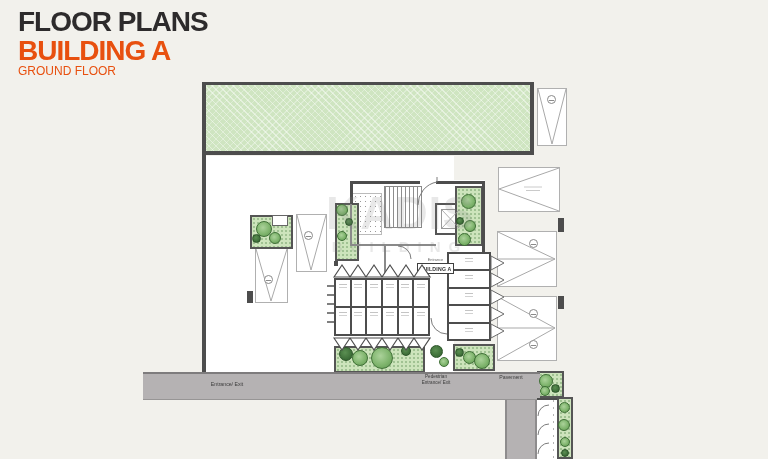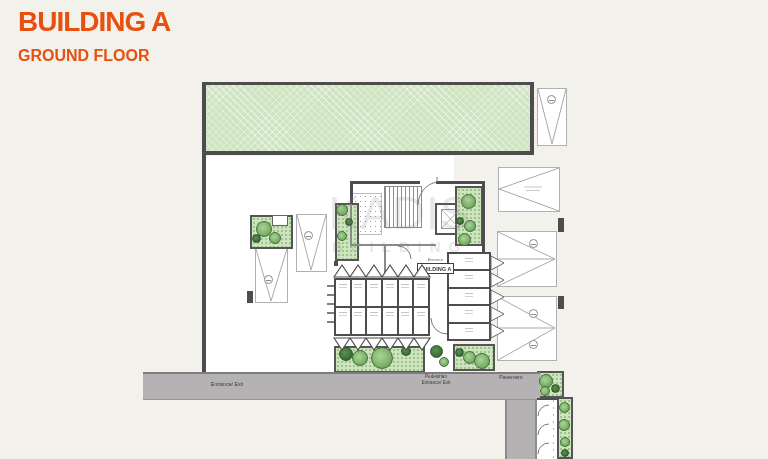--- a/index.html
+++ b/index.html
@@ -6,21 +6,21 @@
   .canvas{
     position:relative;width:768px;height:459px;overflow:hidden;
     background:#f2f1ec;
     font-family:"Liberation Sans", sans-serif;
   }
   .a{position:absolute;}
   
   .title{left:18px;top:8px;line-height:1.02;}
   .t1{font-size:28px;font-weight:bold;letter-spacing:-1px;color:#2d2b2c;}
   .t2{font-size:28px;font-weight:bold;letter-spacing:-1px;color:#e8500f;}
-  .t3{font-size:16px;font-weight:bold;color:#e8500f;margin-top:11px;letter-spacing:0;}
+  .t3{font-size:12px;font-weight:normal;color:#e8500f;letter-spacing:0;}
   
   .wall{background:#4d4d4d;}
   .thinwall{background:#8a8a8a;}
   .white{background:#ffffff;}
   .green-hatch{
     background-color:#cfe5c1;
     background-image:
       repeating-linear-gradient(45deg, rgba(255,255,255,.45) 0 1px, transparent 1px 5px),
       repeating-linear-gradient(-45deg, rgba(255,255,255,.3) 0 1px, transparent 1px 5px);
   }
@@ -63,29 +63,30 @@
   }
   .micro{font-size:3.9px;color:#6b6b6b;text-align:center;}
   .dashline{
     background-image:repeating-linear-gradient(180deg, #b5b5b5 0 2px, transparent 2px 7px);
     background-size:1px 100%;background-position:center top;background-repeat:no-repeat;background-color:#fff;
   }
   .watermark{
     left:300px;top:190px;width:200px;text-align:center;pointer-events:none;
     color:rgba(125,125,125,.18);
   }
-  .wm1{font-size:46px;font-weight:normal;letter-spacing:1px;line-height:1;}
+  .wm1{font-size:46px;font-weight:bold;letter-spacing:1px;line-height:1;}
   .wm2{font-size:15px;font-weight:bold;letter-spacing:8px;margin-top:2px;}
 </style>
 </head>
 <body>
 
 <div class="canvas">
 
   <div class="a title">
+    <div class="t1">FLOOR PLANS</div>
     <div class="t2">BUILDING A</div>
     <div class="t3">GROUND FLOOR</div>
   </div>
 
   <div class="a white" style="left:206px;top:156px;width:248px;height:216px;"></div>
 
   <div class="a green-hatch" style="left:206px;top:85px;width:324px;height:66px;"></div>
   <div class="a wall" style="left:202px;top:82px;width:332px;height:3px;"></div>
   <div class="a wall" style="left:202px;top:82px;width:4px;height:290px;"></div>
   <div class="a wall" style="left:530px;top:82px;width:4px;height:73px;"></div>

